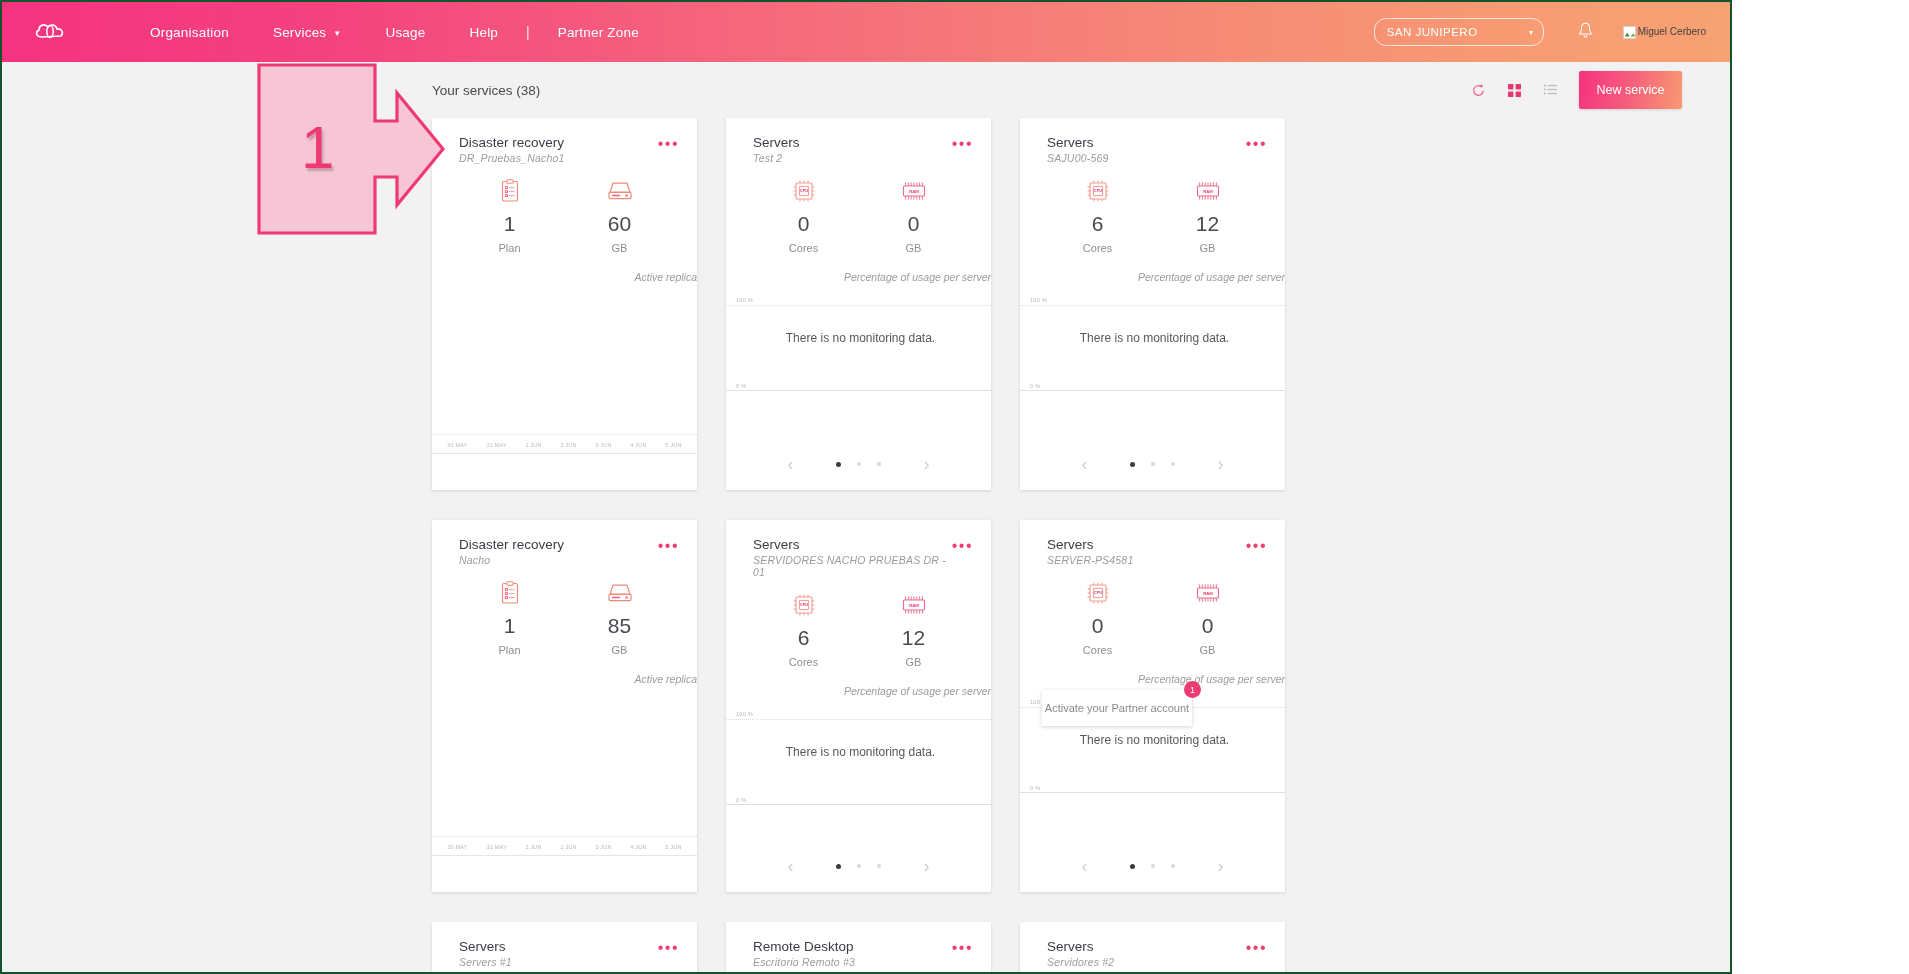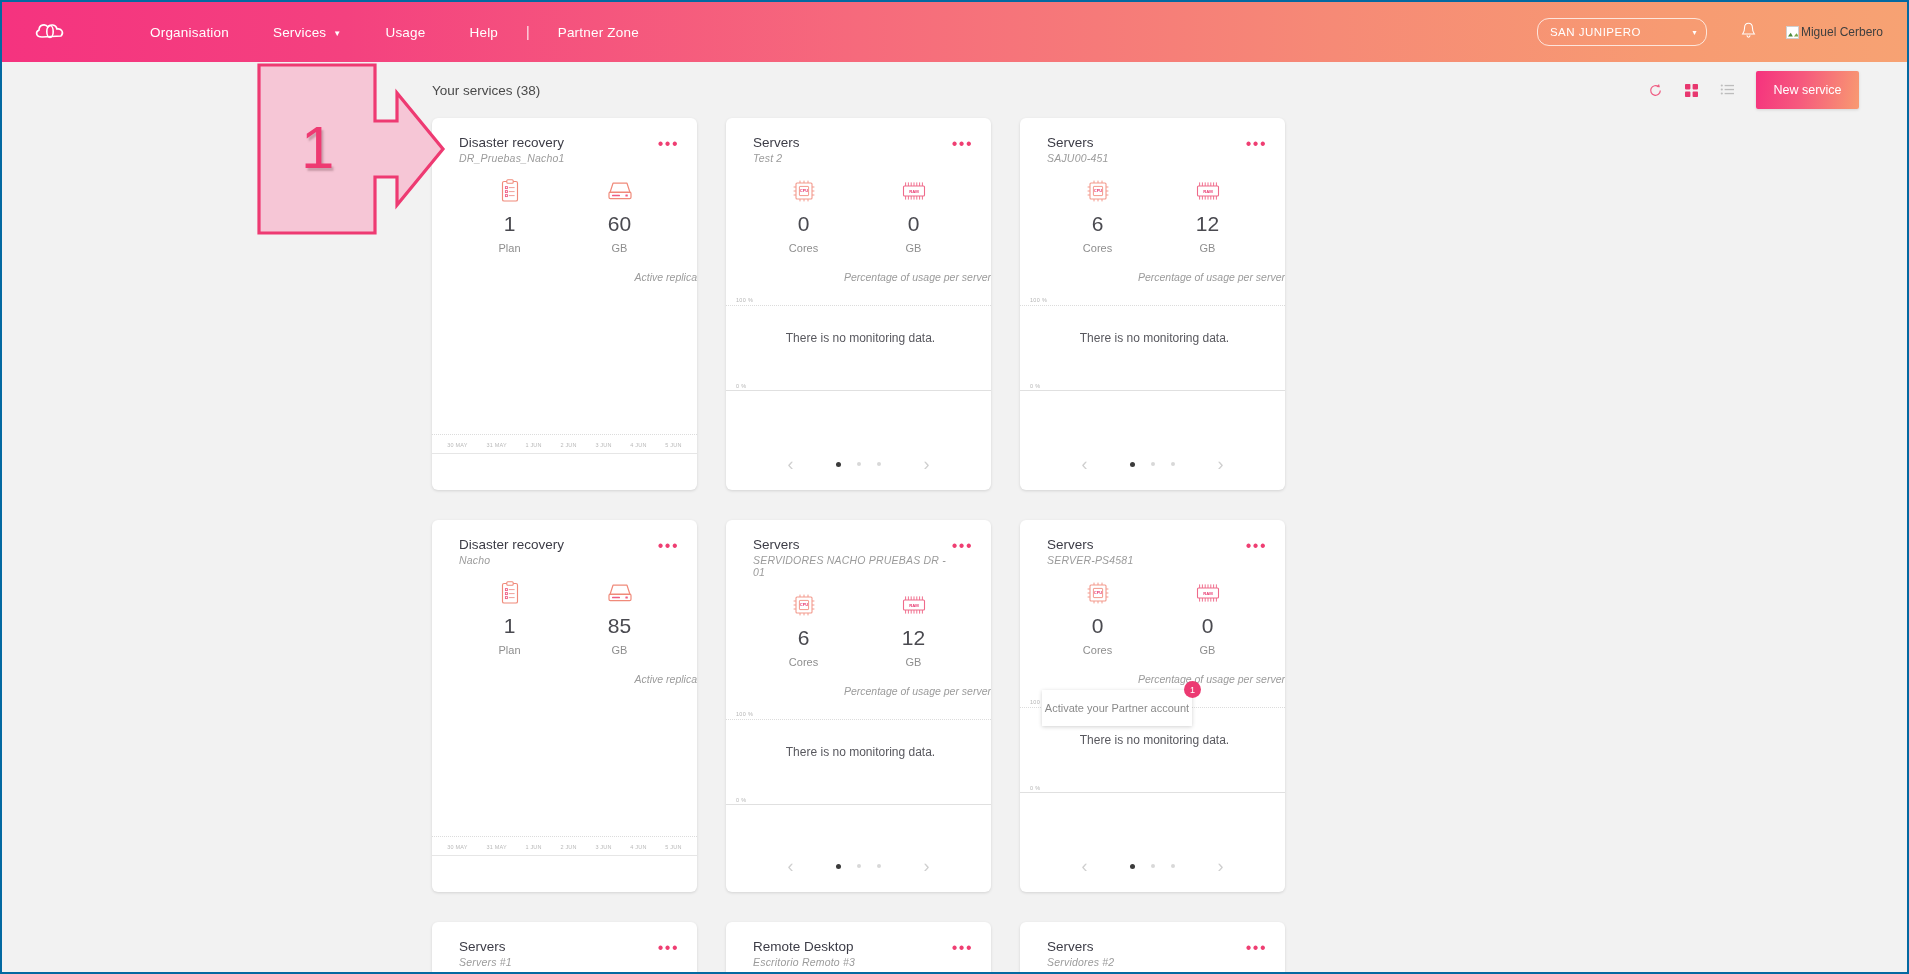--- a/index.html
+++ b/index.html
@@ -4,23 +4,23 @@
 <style>
   * { box-sizing: border-box; margin: 0; padding: 0; }
   html, body {
     width: 1909px; height: 974px;
     font-family: "Liberation Sans", sans-serif;
     background: #ffffff;
     overflow: hidden;
   }
   .viewport {
     position: relative;
-    width: 1909px; height: 974px;
+    width: 1732px; height: 974px;
     background: #f2f2f2;
-    border: 2px solid #0369a1;
+    border: 2px solid #14532d;
     overflow: hidden;
   }
 
   
   .header {
     position: relative;
     height: 60px;
     background: linear-gradient(90deg, #f5337f 0%, #f4417f 18%, #f66a7c 45%, #f68a76 70%, #f79b72 88%, #f7a273 100%);
     display: flex; align-items: center;
     padding: 0 24px 0 28px;
@@ -39,21 +39,21 @@
     width: 170px; height: 28px;
     border: 1px solid rgba(255,255,255,.75);
     border-radius: 12px;
     display: flex; align-items: center; justify-content: space-between;
     padding: 0 9px 0 12px;
     color: #ffffff; font-size: 11.5px; letter-spacing: .5px;
     cursor: pointer;
   }
   .org-select .caret { font-size: 8px; }
   .bell { margin: 0 30px 0 34px; cursor: pointer; color:#fff; }
-  .user { display: flex; align-items: center; gap: 2px; color: #3f3f3f; font-size: 12px; cursor: pointer; }
+  .user { display: flex; align-items: flex-start; gap: 2px; color: #3f3f3f; font-size: 10px; cursor: pointer; }
   .broken-img {
     display:inline-block; width:13px; height:13px; position:relative;
     background:#ffffff; border:1px solid #cfcfcf; overflow:hidden;
   }
   .broken-img::before{content:"";position:absolute;left:1px;bottom:1px;width:7px;height:5px;background:#4a8a3a;clip-path:polygon(0 100%,40% 25%,70% 100%);}
   .broken-img::after{content:"";position:absolute;left:7px;bottom:1px;width:5px;height:4px;background:#7aa84a;clip-path:polygon(0 100%,50% 20%,100% 100%);}
 
   
   .toolbar {
     position: relative;
@@ -78,21 +78,21 @@
     position: absolute;
     left: 430px; top: 116px;
     width: 1420px;
     display: grid;
     grid-template-columns: 265px 265px 265px;
     column-gap: 29px;
     row-gap: 30px;
   }
   .card {
     background: #ffffff;
-    border-radius: 6px;
+    border-radius: 0;
     box-shadow: 0 1px 3px rgba(0,0,0,.13);
     position: relative;
     overflow: hidden;
   }
   .card.tall { height: 372px; }
   .card-head { padding: 16px 18px 0 27px; display:flex; align-items:flex-start; }
   .card-title { font-size: 13.5px; color: #3c3c46; font-weight: normal; line-height: 1.3; }
   .card-sub { font-size: 10.5px; color: #9b9b9b; font-style: italic; margin-top: 0; letter-spacing:.2px;}
   .dots { margin-left: auto; color: #ef3e72; font-size: 16px; letter-spacing: 1.5px; line-height: 1; cursor: pointer; padding-top:2px;}
 
@@ -376,21 +376,21 @@
             <span class="pg-dot"></span>
             <span class="pg-dot"></span>
           </span>
         <span class="pg-arrow">›</span>
       </div>
       </div>
       <div class="card tall">
     <div class="card-head">
       <div>
         <div class="card-title">Servers</div>
-        <div class="card-sub">SAJU00-451</div>
+        <div class="card-sub">SAJU00-569</div>
       </div>
       <div class="dots">•••</div>
     </div>
     <div class="metrics">
     <div class="metric">
       <div class="ico">
               <svg width="24" height="24" viewBox="0 0 24 24">
       <rect x="4" y="4" width="16" height="16" rx="1" fill="none" stroke="#f3998c" stroke-width="1.1"></rect>
       <rect x="7.4" y="7.4" width="9.2" height="9.2" rx=".6" fill="none" stroke="#f3998c" stroke-width="1"></rect>
       <text x="12" y="13.4" font-size="4.1" fill="#e8376f" text-anchor="middle" font-family="Liberation Sans, sans-serif" font-weight="bold">CPU</text>

